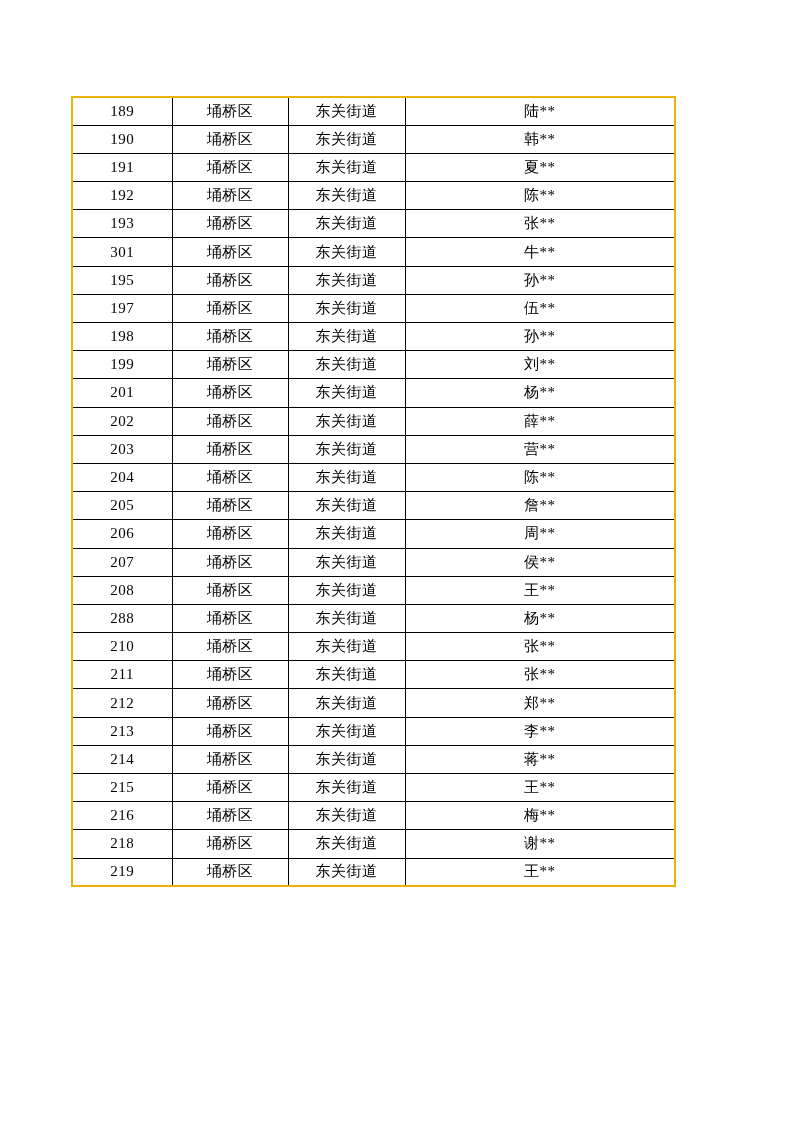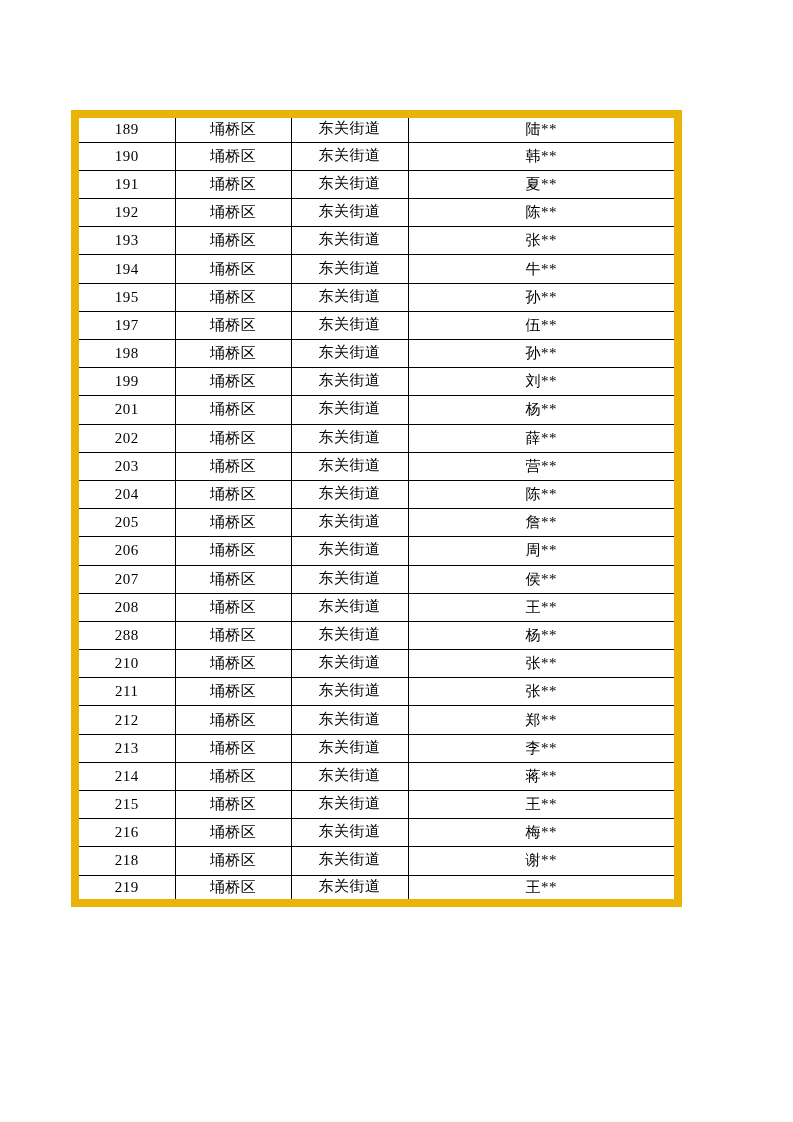--- a/index.html
+++ b/index.html
@@ -13,41 +13,41 @@
   .page {
     position: relative;
     width: 793px;
     height: 1122px;
     background: #ffffff;
     overflow: hidden;
   }
   table.roster {
     position: absolute;
     left: 71px;
-    top: 110px;
+    top: 96px;
     width: 603px;
     border-collapse: collapse;
     table-layout: fixed;
-    border: 8px solid #eab308;
+    border: 2px solid #eab308;
   }
   table.roster td {
     border: 1px solid #000000;
     height: 28.2px;
     text-align: center;
     vertical-align: middle;
     font-size: 15px;
     line-height: 1;
     letter-spacing: 0.5px;
     white-space: nowrap;
     overflow: hidden;
     padding: 0;
   }
   td.col-no   { width: 100px; font-size: 14.5px; letter-spacing: 0; }
   td.col-dist { width: 116px; }
-  td.col-str  { width: 117px; font-family: Liberation Mono, monospace; }
+  td.col-str  { width: 117px; }
   td.col-name { width: 270px; }
 </style>
 </head>
 <body>
 
 <div class="page">
   <table class="roster">
     <tbody>
   <tr>
     <td class="col-no">189</td>
@@ -78,21 +78,21 @@
   </tr>
 
   <tr>
     <td class="col-no">193</td>
     <td class="col-dist">埇桥区</td>
     <td class="col-str">东关街道</td>
     <td class="col-name">张**</td>
   </tr>
 
   <tr>
-    <td class="col-no">194</td>
+    <td class="col-no">301</td>
     <td class="col-dist">埇桥区</td>
     <td class="col-str">东关街道</td>
     <td class="col-name">牛**</td>
   </tr>
 
   <tr>
     <td class="col-no">195</td>
     <td class="col-dist">埇桥区</td>
     <td class="col-str">东关街道</td>
     <td class="col-name">孙**</td>

